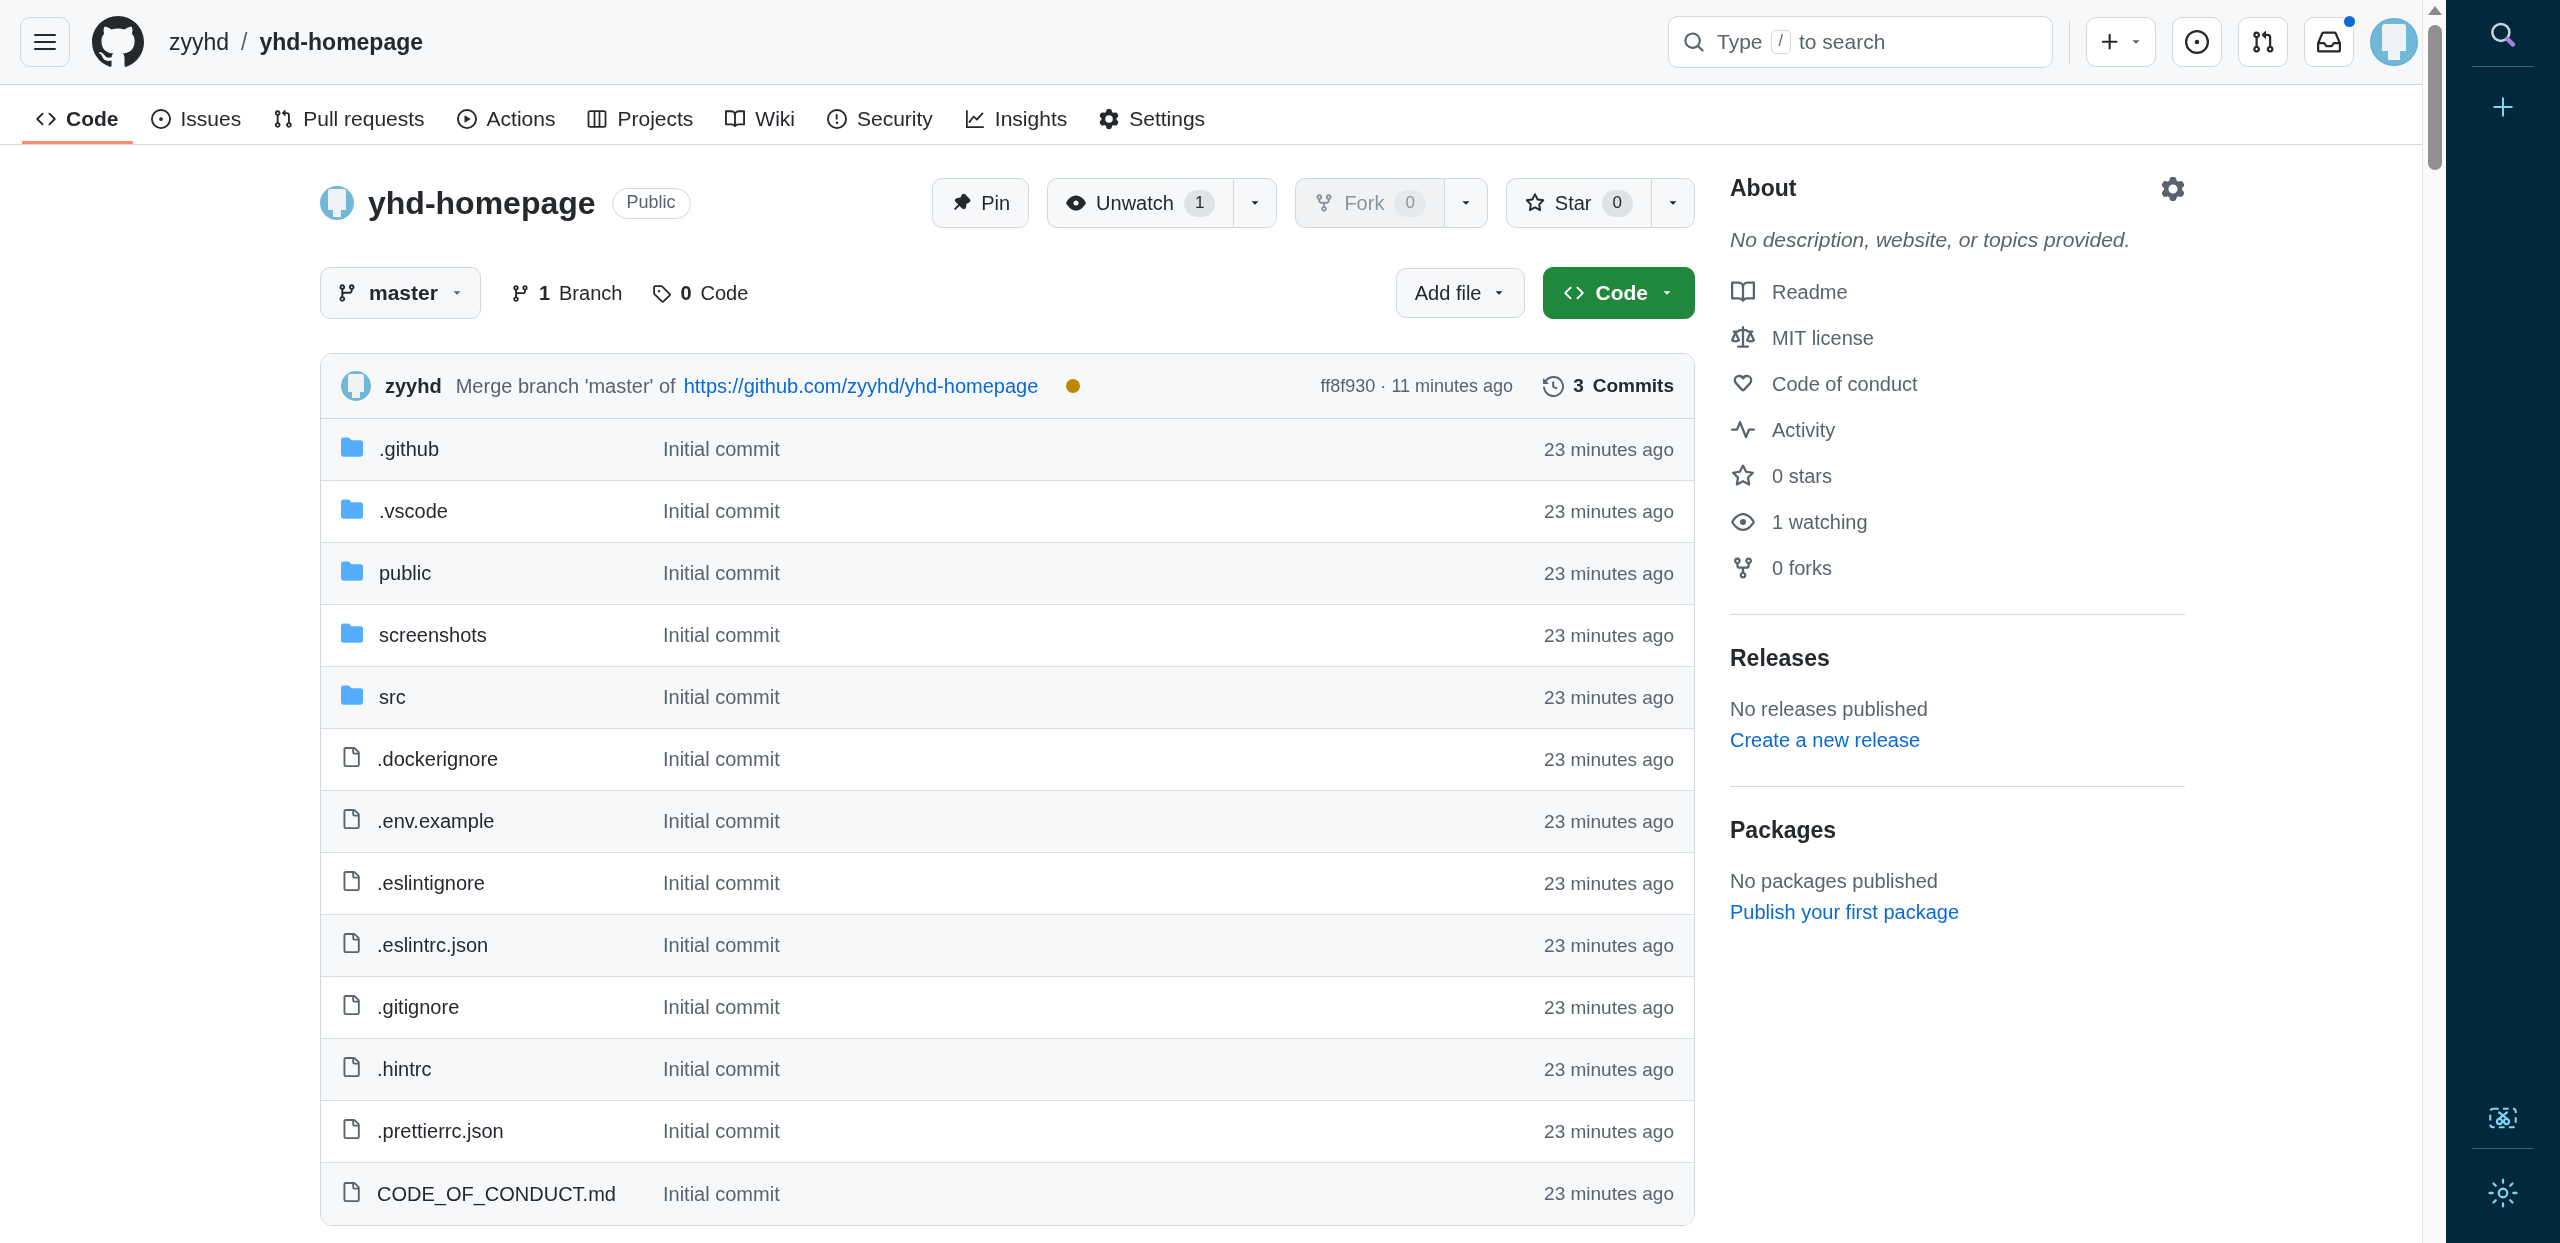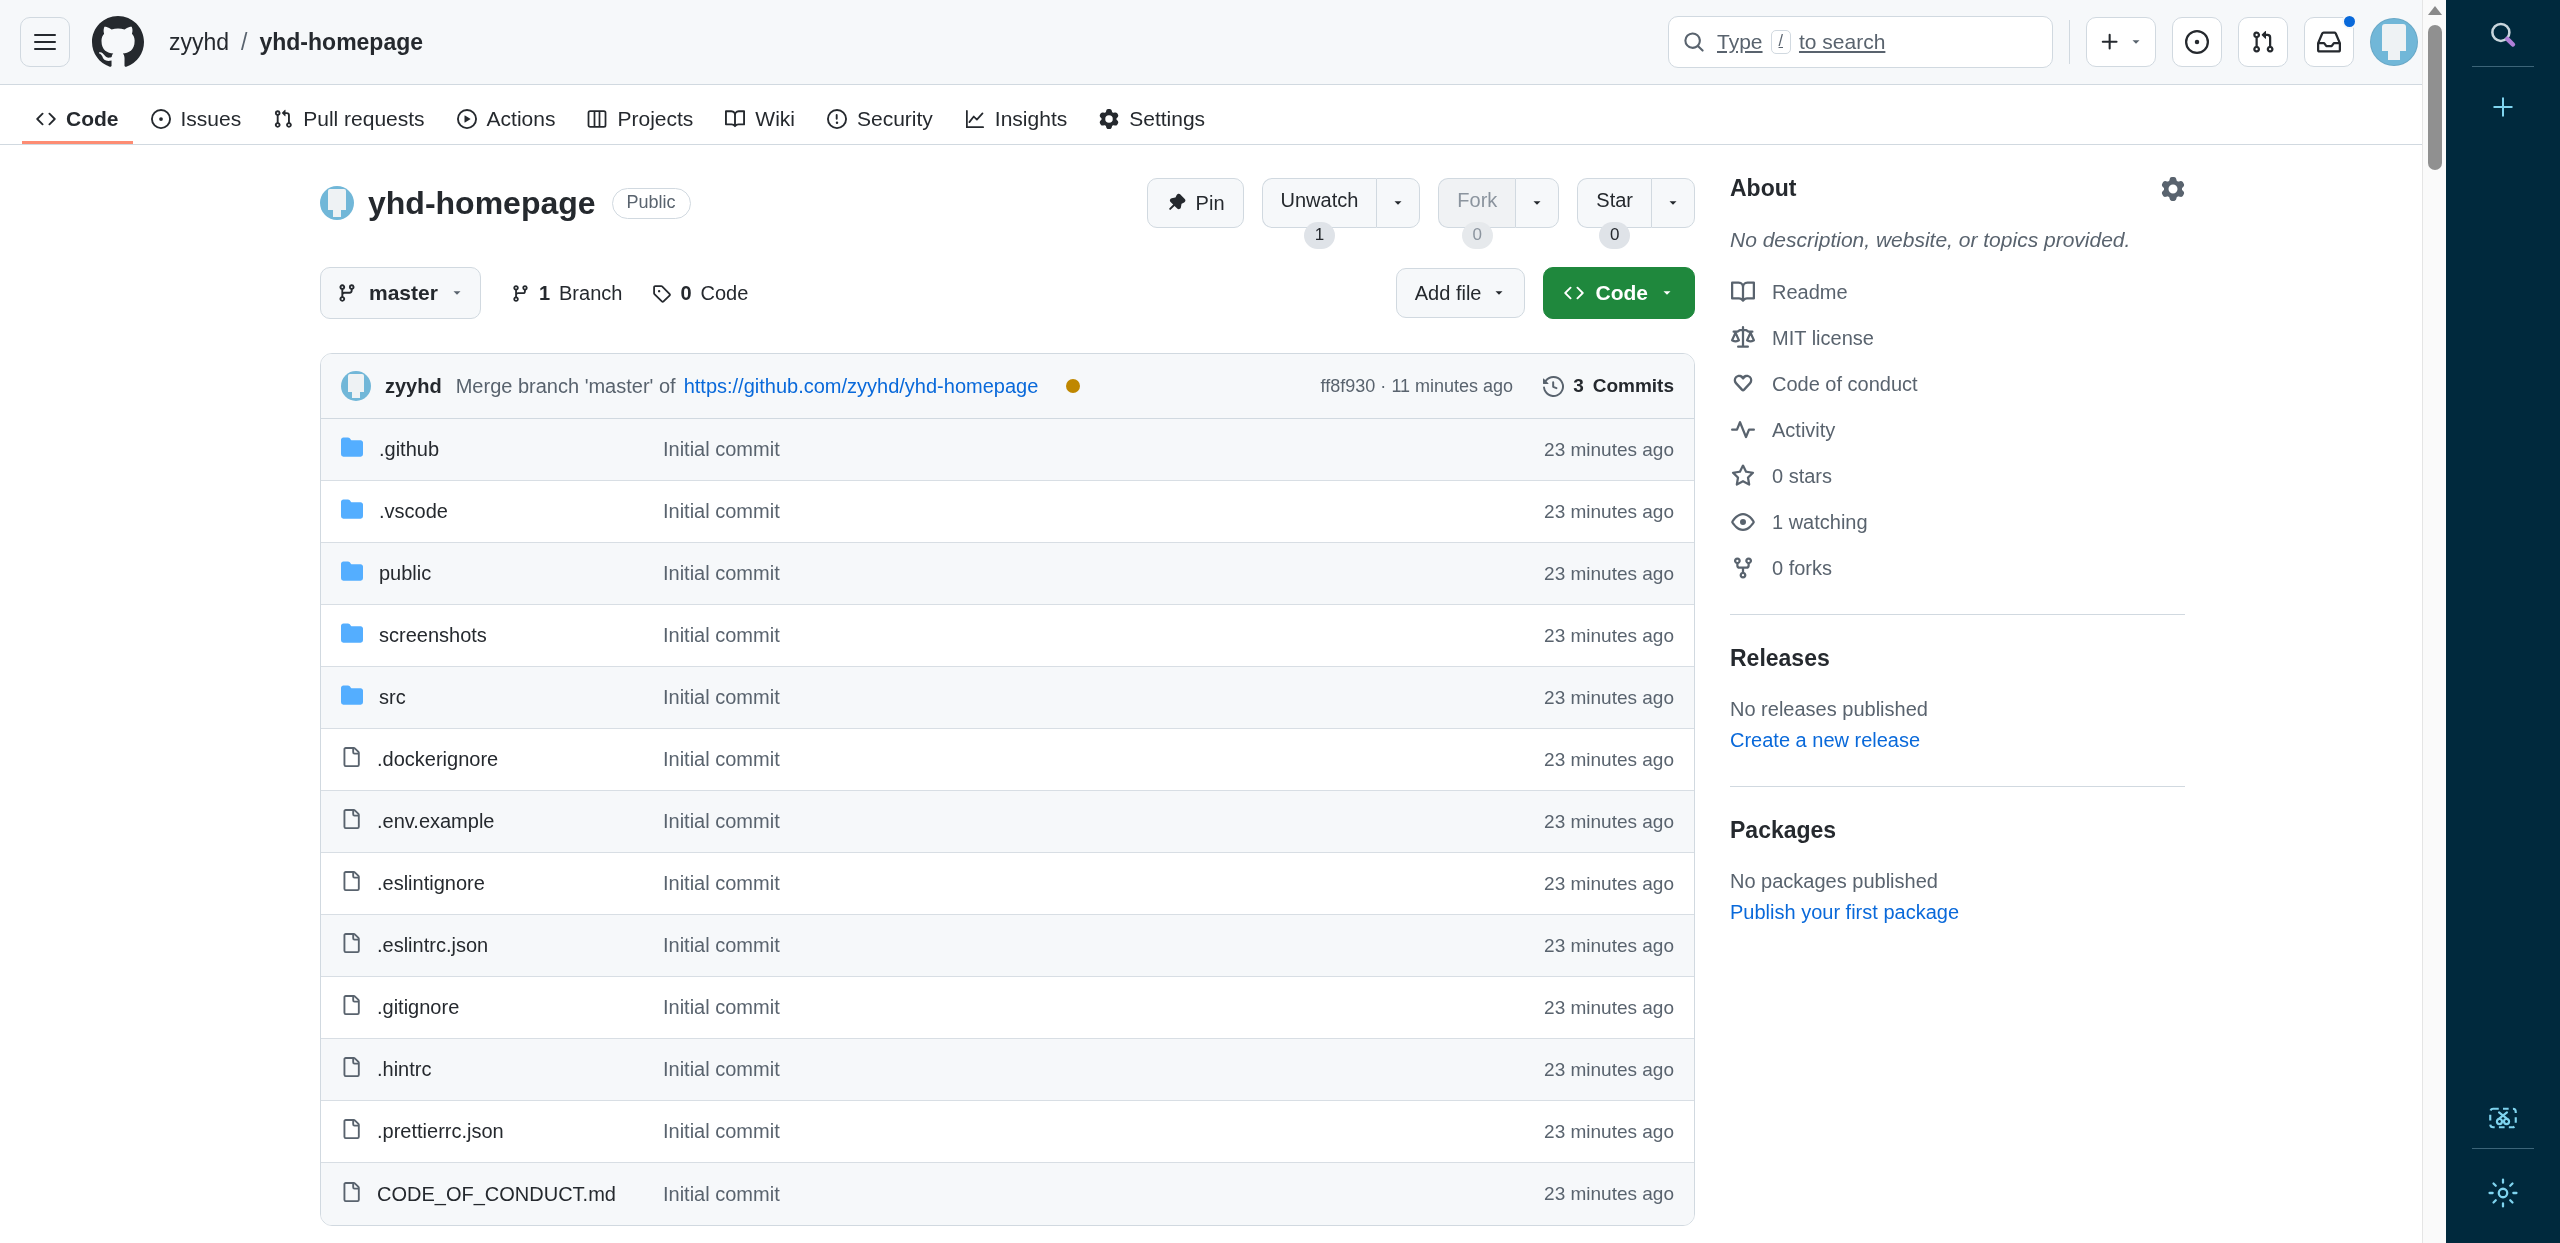--- a/index.html
+++ b/index.html
@@ -44,21 +44,21 @@
   .breadcrumb .repo { color: #25292e; font-weight: bold; }
 
   .header-right { margin-left: auto; display: flex; align-items: center; gap: 16px; }
   .search-box {
     width: 385px; height: 52px;
     border: 1px solid #d1d9e0; border-radius: 10px;
     background: #ffffff;
     display: flex; align-items: center; padding: 0 14px; gap: 12px;
     cursor: text;
   }
-  .search-box .ph { color: #59636e; font-size: 21px; display: flex; align-items: center; gap: 8px; text-decoration: underline; }
+  .search-box .ph { color: #59636e; font-size: 21px; display: flex; align-items: center; gap: 8px; }
   .slash-key {
     border: 1px solid #d1d9e0; border-radius: 5px;
     font-size: 16px; color: #59636e;
     padding: 0px 7px 2px; line-height: 20px;
   }
   .divider-v { width: 1px; height: 44px; background: #d1d9e0; }
   .hbtn {
     height: 50px; border: 1px solid #d1d9e0; border-radius: 10px;
     background: #ffffff; display: flex; align-items: center; justify-content: center;
     padding: 0 12px; cursor: pointer; position: relative;
@@ -125,21 +125,21 @@
     font-size: 18px; color: #59636e; padding: 3px 14px 5px;
   }
   .title-actions { margin-left: auto; display: flex; align-items: center; gap: 18px; }
   .btn {
     height: 50px; border: 1px solid #d1d9e0; border-radius: 10px;
     background: #f6f8fa; color: #25292e; font-size: 20px;
     display: flex; align-items: center; gap: 10px; padding: 0 18px; cursor: pointer;
   }
   .btn.disabled { color: #8b949e; background: #f0f2f4; cursor: default; }
   .btn-group { display: flex; align-items: stretch; }
-  .btn-group .btn:first-child { border-radius: 10px 0 0 10px; border-right: none; flex-direction: column; }
+  .btn-group .btn:first-child { border-radius: 10px 0 0 10px; border-right: none; }
   .btn-group .btn:last-child { border-radius: 0 10px 10px 0; padding: 0 14px; }
   .count-pill {
     background: #dfe3e8; border-radius: 999px; font-size: 17px;
     color: #25292e; padding: 2px 11px 3px; line-height: 22px;
   }
   .count-pill.dim { color: #8b949e; background: #e6e9ec; }
 
   
   .branch-bar { display: flex; align-items: center; margin-bottom: 34px; }
   .branch-btn {

